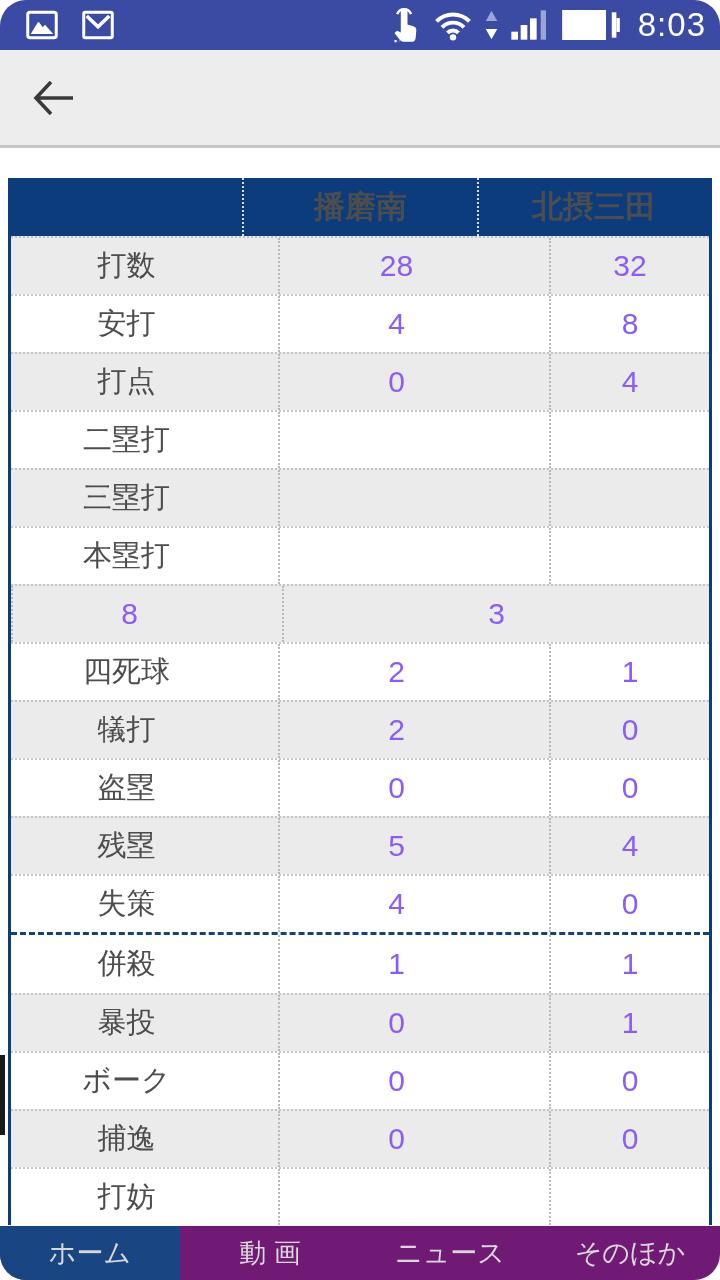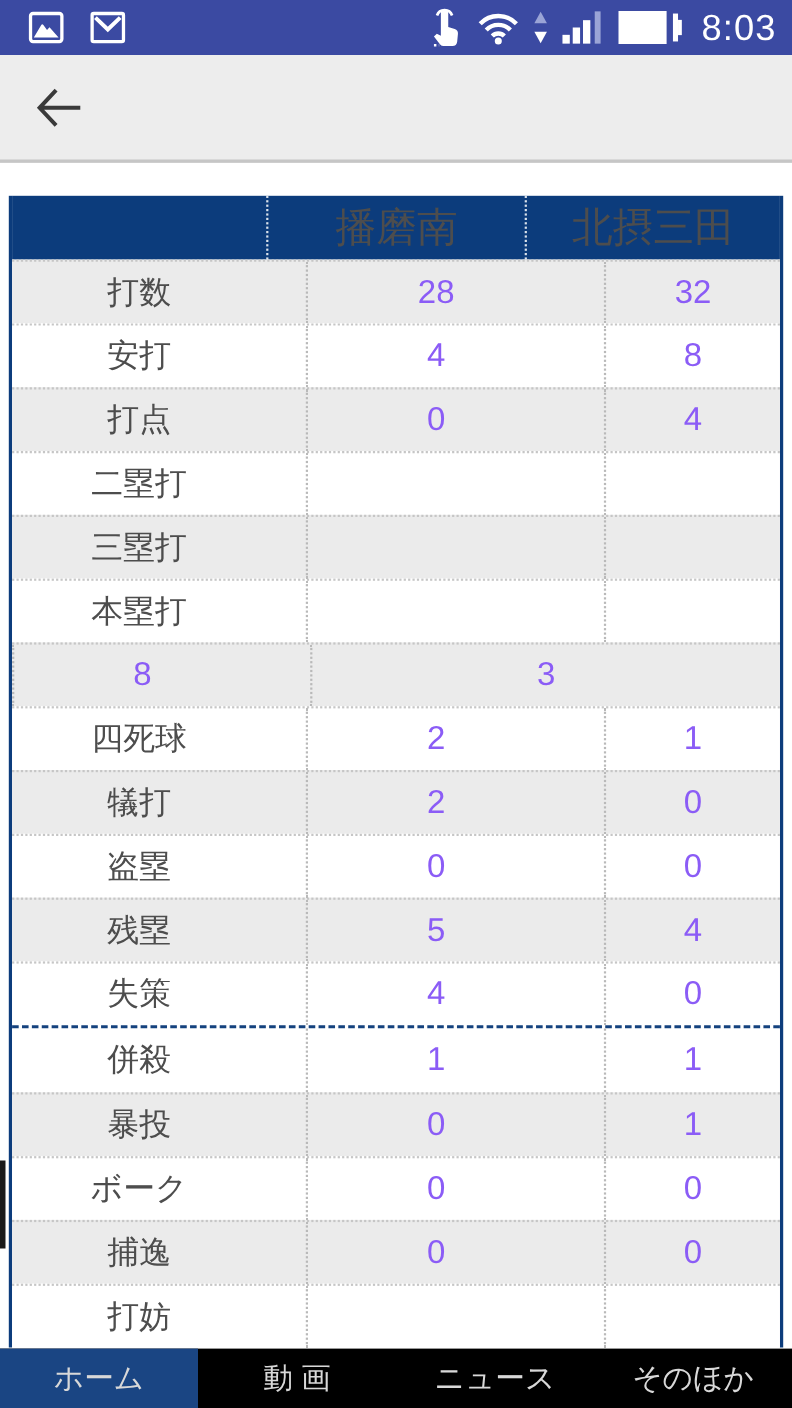--- a/index.html
+++ b/index.html
@@ -2,21 +2,21 @@
 <html><head>
 <meta charset="utf-8">
 <style>
   * { margin: 0; padding: 0; box-sizing: border-box; }
   html, body { width: 720px; height: 1280px; }
   body {
     font-family: "Liberation Sans", "DejaVu Sans", sans-serif;
     background: #ffffff;
     overflow: hidden;
   }
-  .screen { position: relative; width: 720px; height: 1280px; background: #ffffff; overflow: hidden; }
+  .screen { position: relative; width: 720px; height: 1280px; background: #ffffff; overflow: hidden; border-radius: 26px; }
 
   
   .status-bar {
     position: absolute; top: 0; left: 0; width: 720px; height: 50px;
     background: #3B4AA2;
     display: flex; align-items: center;
     color: #fff;
   }
   .sb-left { display: flex; align-items: center; gap: 20px; margin-left: 24px; }
   .sb-right { display: flex; align-items: center; gap: 12px; margin-left: auto; margin-right: 14px; }
@@ -38,21 +38,21 @@
   
   .stats-table {
     position: absolute; left: 8px; top: 178px; width: 704px;
     border-left: 3px solid #0C3C7C;
     border-right: 3px solid #0C3C7C;
     background: #fff;
   }
   .t-header {
     display: flex; height: 58px; background: #0C3C7C; color: #fff;
   }
-  .t-header .t-cell { font-weight: normal; font-size: 37px; }
+  .t-header .t-cell { font-weight: bold; font-size: 31px; }
   .t-header .c2, .t-header .c3 { border-left: 2px dotted rgba(255,255,255,0.85); }
   .t-row { display: flex; height: 58px; background: #fff; border-top: 2px dotted #C6C6C6; gap: 36px; }
   .t-cell {
     display: flex; align-items: center; justify-content: center;
     font-size: 29px; color: #4D4D4D;
   }
   .c1 { width: 231px; }
   .c2 { width: 235px; }
   .c3 { flex: 1; }
   .t-row .c2, .t-row .c3 { border-left: 2px dotted #B9B9B9; font-size: 30px; color: #8b5cf6; }
@@ -63,21 +63,21 @@
 
   
   .scroll-indicator {
     position: absolute; left: 0; top: 1055px; width: 5px; height: 80px;
     background: #1A1A1A;
   }
 
   
   .bottom-nav {
     position: absolute; left: 0; top: 1226px; width: 720px; height: 54px;
-    background: #000000; display: flex;
+    background: #701a75; display: flex;
   }
   .tab {
     width: 180px; height: 54px; display: flex; align-items: center; justify-content: center;
     color: #D8D8D8; font-size: 27px; cursor: pointer;
   }
   .tab.active { background: #1A4583; }
 </style>
 </head>
 <body>
 

